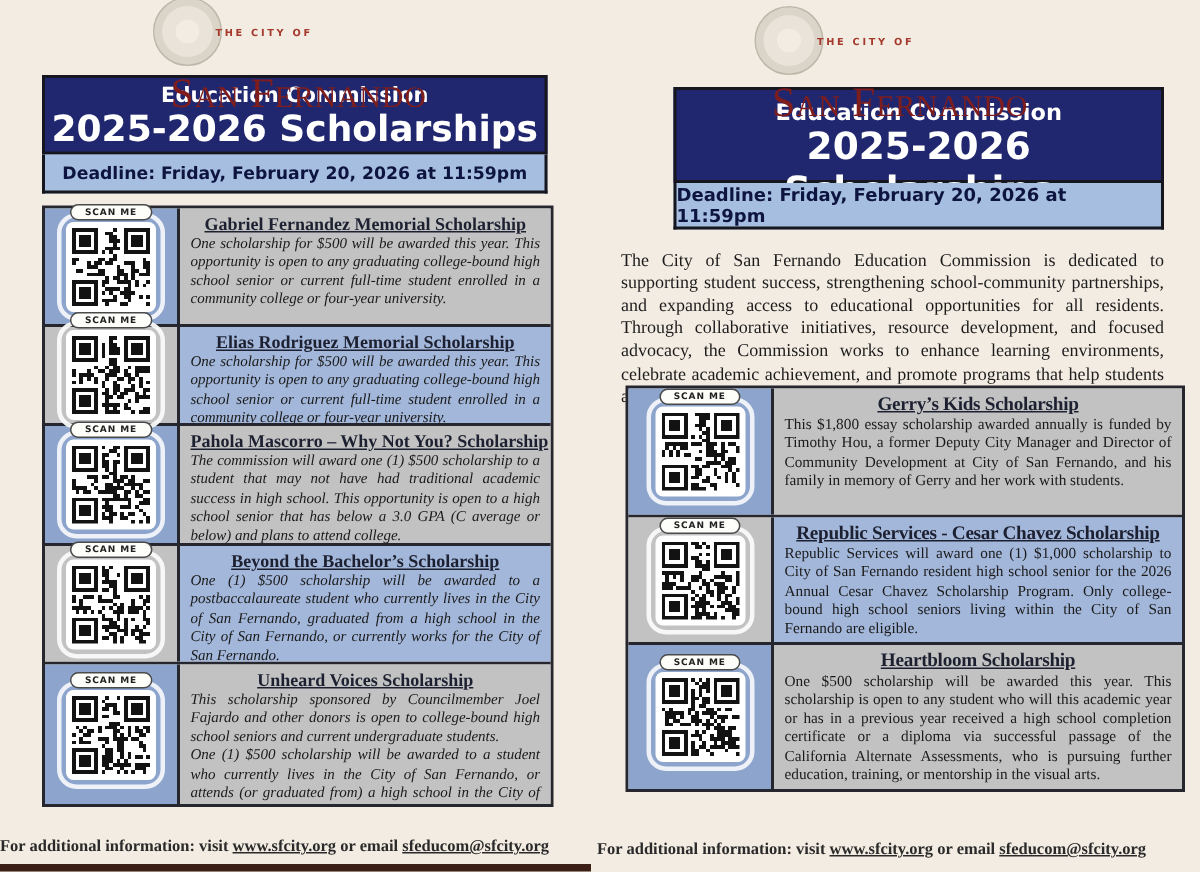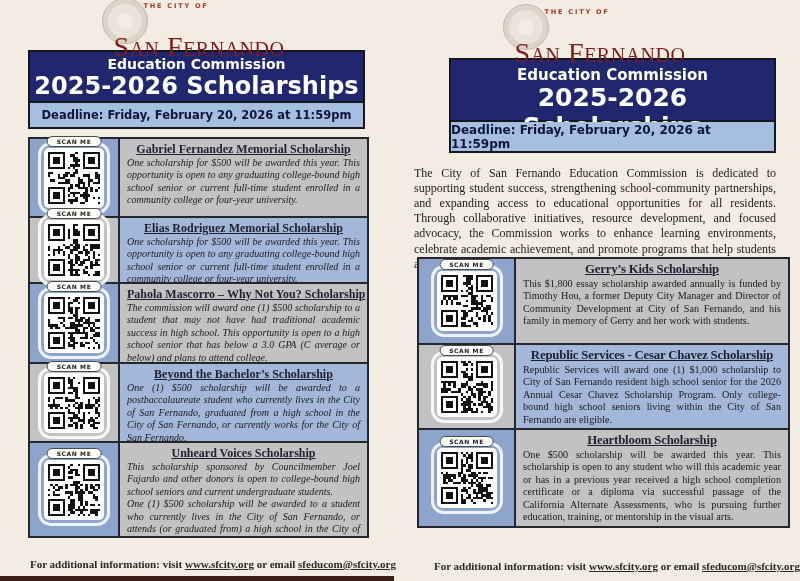--- a/index.html
+++ b/index.html
@@ -16,21 +16,21 @@
   .logo-block{position:absolute;width:100%;text-align:center;}
   #page-left .logo-block{top:2px;}
   #page-right .logo-block{top:8px;}
   .logo-inner{position:relative;display:inline-block;text-align:left;padding-left:2px;}
   .logo-seal{
     position:absolute;left:-10px;top:-4px;width:44px;height:44px;border-radius:50%;
     border:1px solid rgba(125,120,100,0.45);
     box-shadow:inset 0 0 0 5px rgba(125,120,100,0.14), inset 0 0 0 14px rgba(125,120,100,0.07);
   }
   .logo-tagline{
-    position:relative;z-index:1;display:block;margin:0 0 -1px 30px;
+    position:relative;z-index:1;display:block;margin:16px 0 -1px 30px;
     font-family:"DejaVu Sans",sans-serif;font-weight:bold;font-size:6.5px;
     letter-spacing:1.8px;color:#a5392c;
   }
   .logo-name{
     position:relative;z-index:1;display:block;
     font-family:"Liberation Serif",serif;font-variant:small-caps;
     font-size:28px;line-height:1;color:#7f1d1d;letter-spacing:0.5px;white-space:nowrap;margin-top:24px;
   }
 
   
@@ -105,21 +105,21 @@
   .qr-pattern{width:100%;height:100%;}
   .scanme{
     position:absolute;top:-6px;left:50%;transform:translateX(-50%);z-index:2;
     background:#fdfdfa;border:1px solid #4a4a4a;border-radius:6px;
     font-family:"DejaVu Sans",sans-serif;font-size:6px;font-weight:bold;color:#222;
     letter-spacing:0.6px;padding:1px 9px;white-space:nowrap;
   }
 
   
   .footer{
-    position:absolute;width:100%;text-align:right;font-size:11px;font-weight:bold;color:#2a2a2a;
+    position:absolute;width:100%;text-align:left;font-size:11px;font-weight:bold;color:#2a2a2a;
   }
   #page-left .footer{top:558px;}
   #page-right .footer{top:560px;}
   .footer a{color:#2a2a2a;text-decoration:underline;cursor:pointer;}
   .bottom-strip{
     position:absolute;top:576px;left:0;width:394px;height:5px;background:#3c2018;
   }
 </style>
 </head>
 <body>

